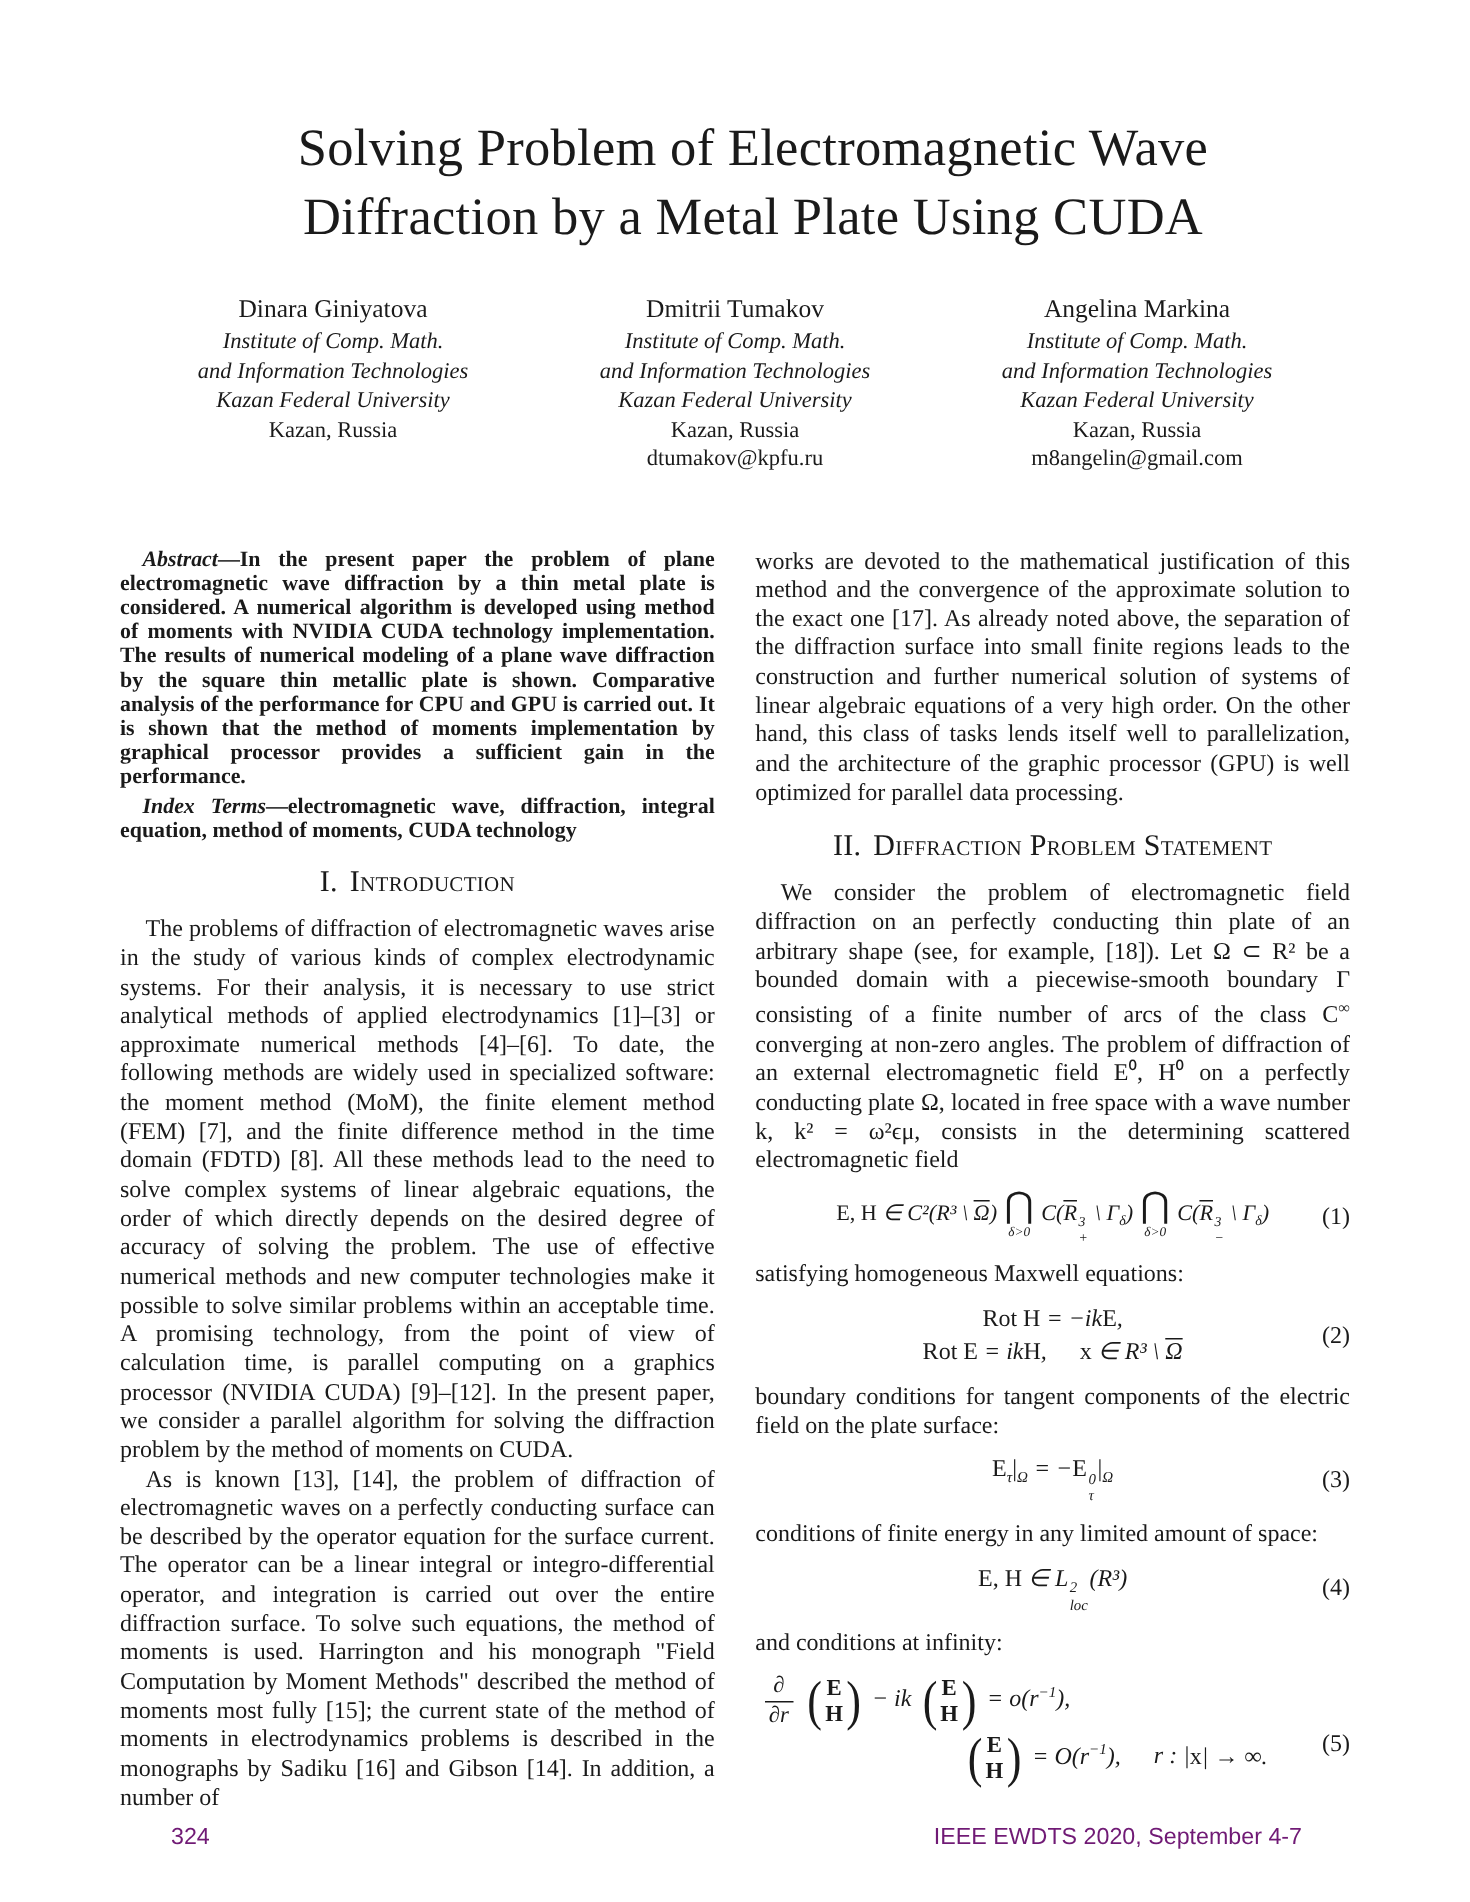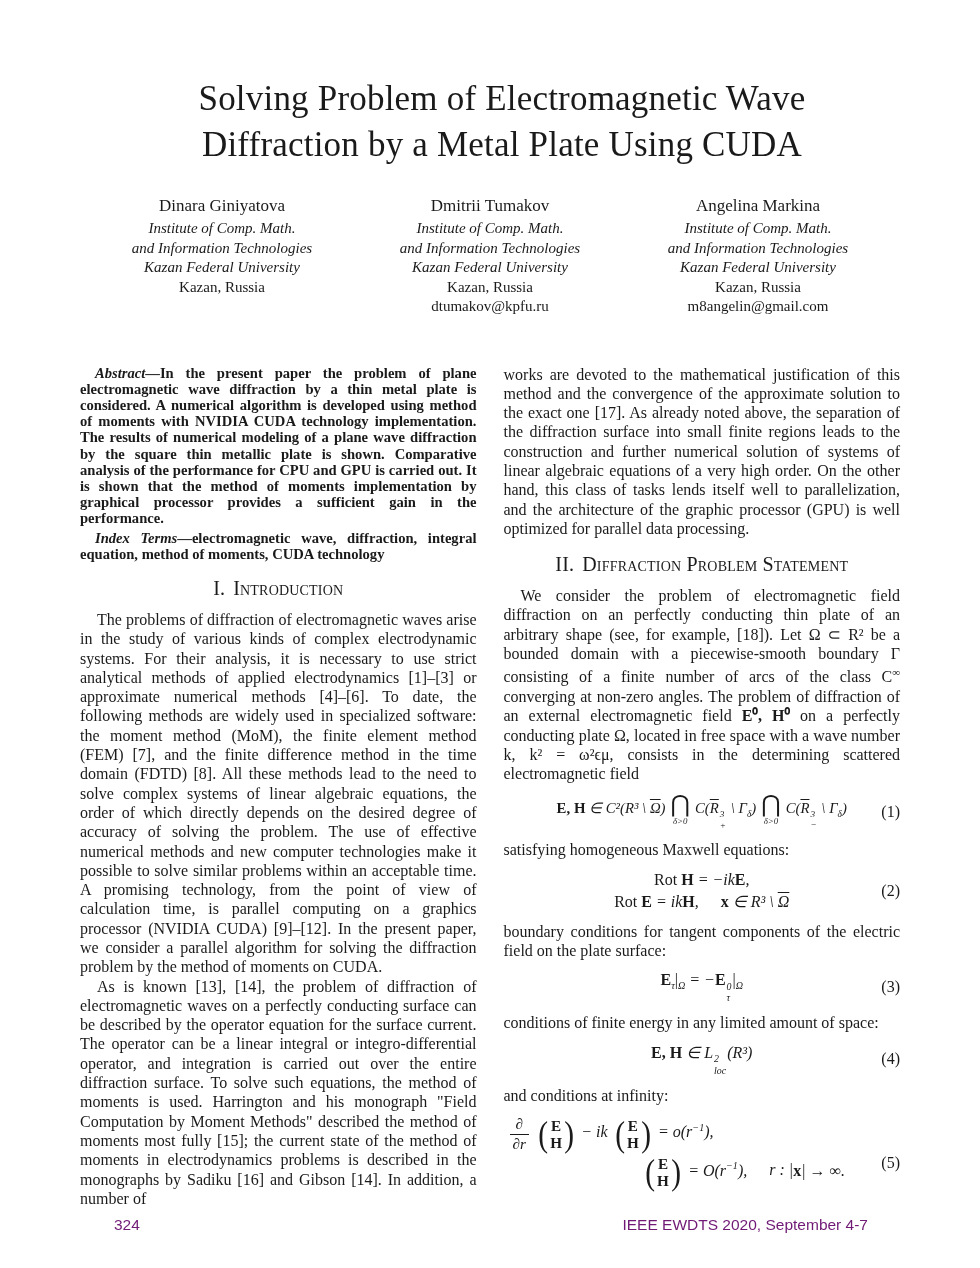--- a/index.html
+++ b/index.html
@@ -46,21 +46,21 @@
     font-size: 20px; margin: 15px 0 10px; letter-spacing: 0.2px;
   }
   .secnum { margin-right: 8px; }
   
   .body { font-size: 16px; line-height: 19.3px; text-align: justify; text-indent: 17px; }
   .noindent { text-indent: 0; }
   .isup { font-size: 0.68em; }
   
   .math { font-style: italic; }
   .rm { font-style: normal; }
-  .vb { font-weight: 700; font-style: normal; }
+  .vb { font-weight: 400; font-style: normal; }
   .ol { text-decoration: overline; text-decoration-thickness: 1px; }
   .eq { position: relative; display: block; text-align: center; margin: 10px 0; font-size: 16px; line-height: 1.25; }
   .eq.tight { font-size: 14.8px; }
   .eqnum { position: absolute; right: 0; top: 50%; transform: translateY(-50%); font-style: normal; font-size: 16px; }
   .eq sub, .eq sup { font-size: 0.63em; font-style: italic; }
   .ss {
     display: inline-flex; flex-direction: column; align-items: flex-start;
     font-size: 0.62em; line-height: 1.15; vertical-align: -0.45em; margin: 0 1px;
   }
   .bigcap {

